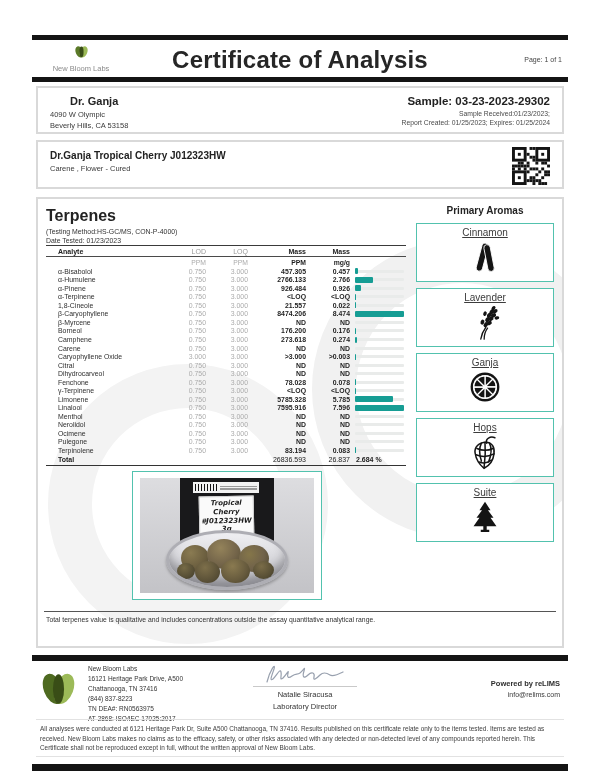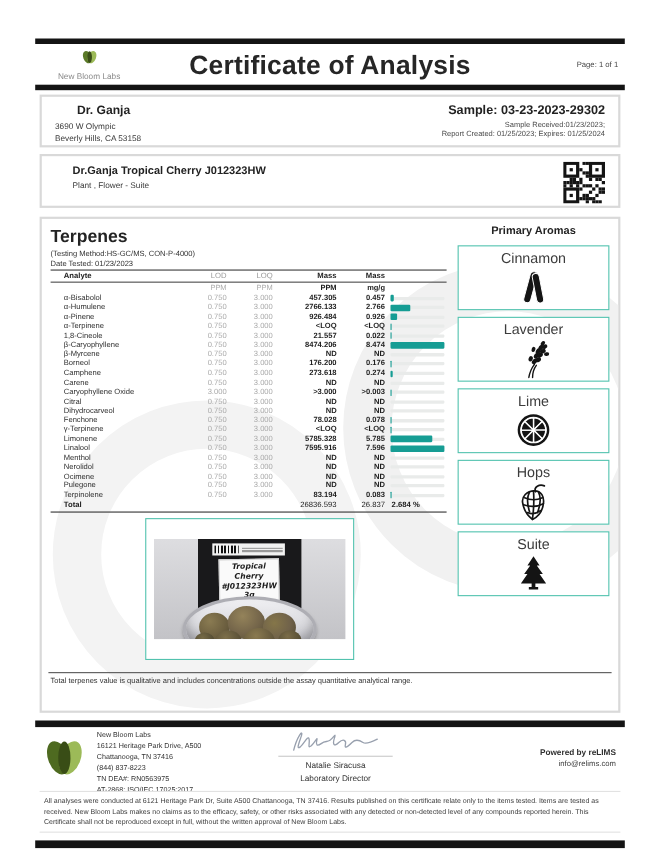--- a/index.html
+++ b/index.html
@@ -20,21 +20,21 @@
   .hdr-page { position:absolute; right:38px; top:56px; font-size:7px; color:#444; }
 
   .gbox { position:absolute; left:36px; right:36px; background:#fff; border:2px solid #d9d9d9; }
   .client-box { top:86px; height:48px; padding:7px 12px; }
   .client-name { font-size:11px; font-weight:bold; color:#222;padding-left:20px; }
   .client-line { font-size:7.5px; color:#3a3a3a; margin-top:2.5px; }
   .sample-right { position:absolute; right:12px; top:7px; text-align:right; }
   .sample-id { font-size:11.5px; font-weight:bold; color:#222; }
   .sample-sub { font-size:6.8px; color:#4a4a4a; margin-top:2.5px; }
 
-  .sample-box { top:140px; height:49px; padding:8px 28px; }
+  .sample-box { top:140px; height:49px; padding:8px 12px; }
   .sample-name { font-size:10px; font-weight:bold; color:#222; }
   .sample-type { font-size:7.5px; color:#3a3a3a; margin-top:3px; }
   .qr { position:absolute; right:12px; top:5px; width:38px; height:38px; }
 
   
   .main-box { top:197px; height:451px; border-width:2px; overflow:hidden; }
   .wm { position:absolute; border-radius:50%; border:44px solid #f1f1f1; }
   .wm1 { width:300px; height:300px; right:-50px; top:40px; }
   .wm2 { width:280px; height:280px; left:10px; top:165px; border-color:#f3f3f3; }
   .main-inner { position:absolute; inset:0; }
@@ -57,25 +57,25 @@
   .bold { font-weight:bold; color:#222; }
   .c-bar { position:relative; height:100%; }
   .c-bar .track { position:absolute; left:5px; right:2px; top:50%; margin-top:-1.5px; height:3px; background:#e9ebea; border-radius:1px; }
   .c-bar .fill { position:absolute; left:5px; top:50%; margin-top:-3px; height:6px; background:#169d94; border-radius:1px; max-width:calc(100% - 7px); }
   .c-pct { padding-left:6px; color:#222; font-weight:600; }
 
   
   .aromas { position:absolute; left:378px; top:6px; width:138px; }
   .aromas-title { text-align:center; font-size:10px; font-weight:bold; color:#232323; margin-bottom:7px; }
   .aroma-card { height:59px; border:1.5px solid #52c2ae; background:#fff; margin-bottom:6px; text-align:center; padding-top:3px; }
-  .aroma-label { font-size:13px; color:#3c3c3c; }
+  .aroma-label { font-size:10px; color:#3c3c3c;text-decoration:underline; }
   .aroma-icon { margin-top:1px; }
 
   
-  .photo-box { position:absolute; left:94px; top:272px; width:190px; height:129px; border:1.5px solid #52c2ae; background:#fff; padding:18px 7px; }
+  .photo-box { position:absolute; left:94px; top:272px; width:190px; height:129px; border:1.5px solid #52c2ae; background:#fff; padding:6px 7px; }
   .photo { position:relative; width:100%; height:100%; background:linear-gradient(#dddde0,#c3c3c7); overflow:hidden; }
   .bag { position:absolute; left:40px; top:0; width:94px; height:64px; background:#19191b; border-radius:0 0 2px 2px; }
   .bag-bottom { position:absolute; left:58px; top:64px; width:58px; height:16px; background:#141416; }
   .bag-dot { position:absolute; left:84px; top:68px; width:6px; height:6px; border-radius:50%; background:#a8332e; border:1px solid #5e1c1a; }
   .barcode-label { position:absolute; left:13px; top:4px; width:66px; height:11px; background:#f2f2f2; display:flex; align-items:center; padding:1px 2px; }
   .barcode { width:22px; height:7px; background:repeating-linear-gradient(90deg,#111 0 1.5px,#f2f2f2 1.5px 3px); }
   .barcode-txt { flex:1; margin-left:3px; }
   .barcode-txt i { display:block; height:1.5px; background:#9a9a9a; margin:1px 0; }
   .hand-label { position:absolute; left:19px; top:18px; width:55px; height:42px; background:#fafafa; border:1px solid #d0d0d0; text-align:center; padding-top:2px; transform:rotate(-1deg); }
   .hand-line { font-size:7px; font-weight:bold; font-style:italic; color:#1c1c1c; line-height:1.25; font-family:"DejaVu Sans", sans-serif; }
@@ -124,32 +124,32 @@
     </span>
     <div class="brand-text">New Bloom Labs</div>
   </div>
   <div class="hdr-title">Certificate of Analysis</div>
   <div class="hdr-page">Page: 1 of 1</div>
 
   <div class="blackbar bar-head"></div>
 
   <div class="gbox client-box">
     <div class="client-name">Dr. Ganja</div>
-    <div class="client-line">3690 W Olympic</div>
+    <div class="client-line">4090 W Olympic</div>
     <div class="client-line">Beverly Hills, CA 53158</div>
     <div class="sample-right">
       <div class="sample-id">Sample: 03-23-2023-29302</div>
       <div class="sample-sub">Sample Received:01/23/2023;</div>
       <div class="sample-sub">Report Created: 01/25/2023; Expires: 01/25/2024</div>
     </div>
   </div>
 
   <div class="gbox sample-box">
     <div class="sample-name">Dr.Ganja Tropical Cherry J012323HW</div>
-    <div class="sample-type">Plant , Flower - Suite</div>
+    <div class="sample-type">Carene , Flower - Cured</div>
     <div class="qr"><svg width="38" height="38" viewBox="0 0 39 39">
           <rect width="39" height="39" fill="#fff"></rect>
           <g fill="#141414">
             <rect x="18" y="0" width="3" height="3"></rect>
             <rect x="21" y="0" width="3" height="3"></rect>
             <rect x="15" y="6" width="3" height="3"></rect>
             <rect x="18" y="9" width="3" height="3"></rect>
             <rect x="21" y="9" width="3" height="3"></rect>
             <rect x="21" y="12" width="3" height="3"></rect>
             <rect x="6" y="15" width="3" height="3"></rect>
@@ -539,21 +539,21 @@
                     <ellipse cx="28" cy="8" rx="2.4" ry="3.2" transform="rotate(35 28 8)"></ellipse>
                     <ellipse cx="32" cy="7" rx="2.2" ry="3" transform="rotate(60 32 7)"></ellipse>
                     <ellipse cx="30" cy="3.5" rx="2" ry="2.8" transform="rotate(40 30 3.5)"></ellipse>
                     <ellipse cx="17" cy="20" rx="2.2" ry="3" transform="rotate(20 17 20)"></ellipse>
                     <ellipse cx="20" cy="10" rx="2" ry="2.8" transform="rotate(20 20 10)"></ellipse>
                     <ellipse cx="34" cy="15" rx="2" ry="2.8" transform="rotate(80 34 15)"></ellipse>
                   </g>
                 </svg></div>
             </div>
             <div class="aroma-card">
-              <div class="aroma-label">Lime</div>
+              <div class="aroma-label">Ganja</div>
               <div class="aroma-icon"><svg width="36" height="36" viewBox="0 0 40 40">
                   <circle cx="20" cy="20" r="16" fill="#141414"></circle>
                   <circle cx="20" cy="20" r="13.4" fill="#fff"></circle>
                   <g fill="#141414" stroke="#fff" stroke-width="1.4">
                     <path d="M20 20 L20 7.6 A12.4 12.4 0 0 1 28.8 11.2 Z"></path>
                     <path d="M20 20 L20 7.6 A12.4 12.4 0 0 1 28.8 11.2 Z" transform="rotate(45 20 20)"></path>
                     <path d="M20 20 L20 7.6 A12.4 12.4 0 0 1 28.8 11.2 Z" transform="rotate(90 20 20)"></path>
                     <path d="M20 20 L20 7.6 A12.4 12.4 0 0 1 28.8 11.2 Z" transform="rotate(135 20 20)"></path>
                     <path d="M20 20 L20 7.6 A12.4 12.4 0 0 1 28.8 11.2 Z" transform="rotate(180 20 20)"></path>
                     <path d="M20 20 L20 7.6 A12.4 12.4 0 0 1 28.8 11.2 Z" transform="rotate(225 20 20)"></path>

